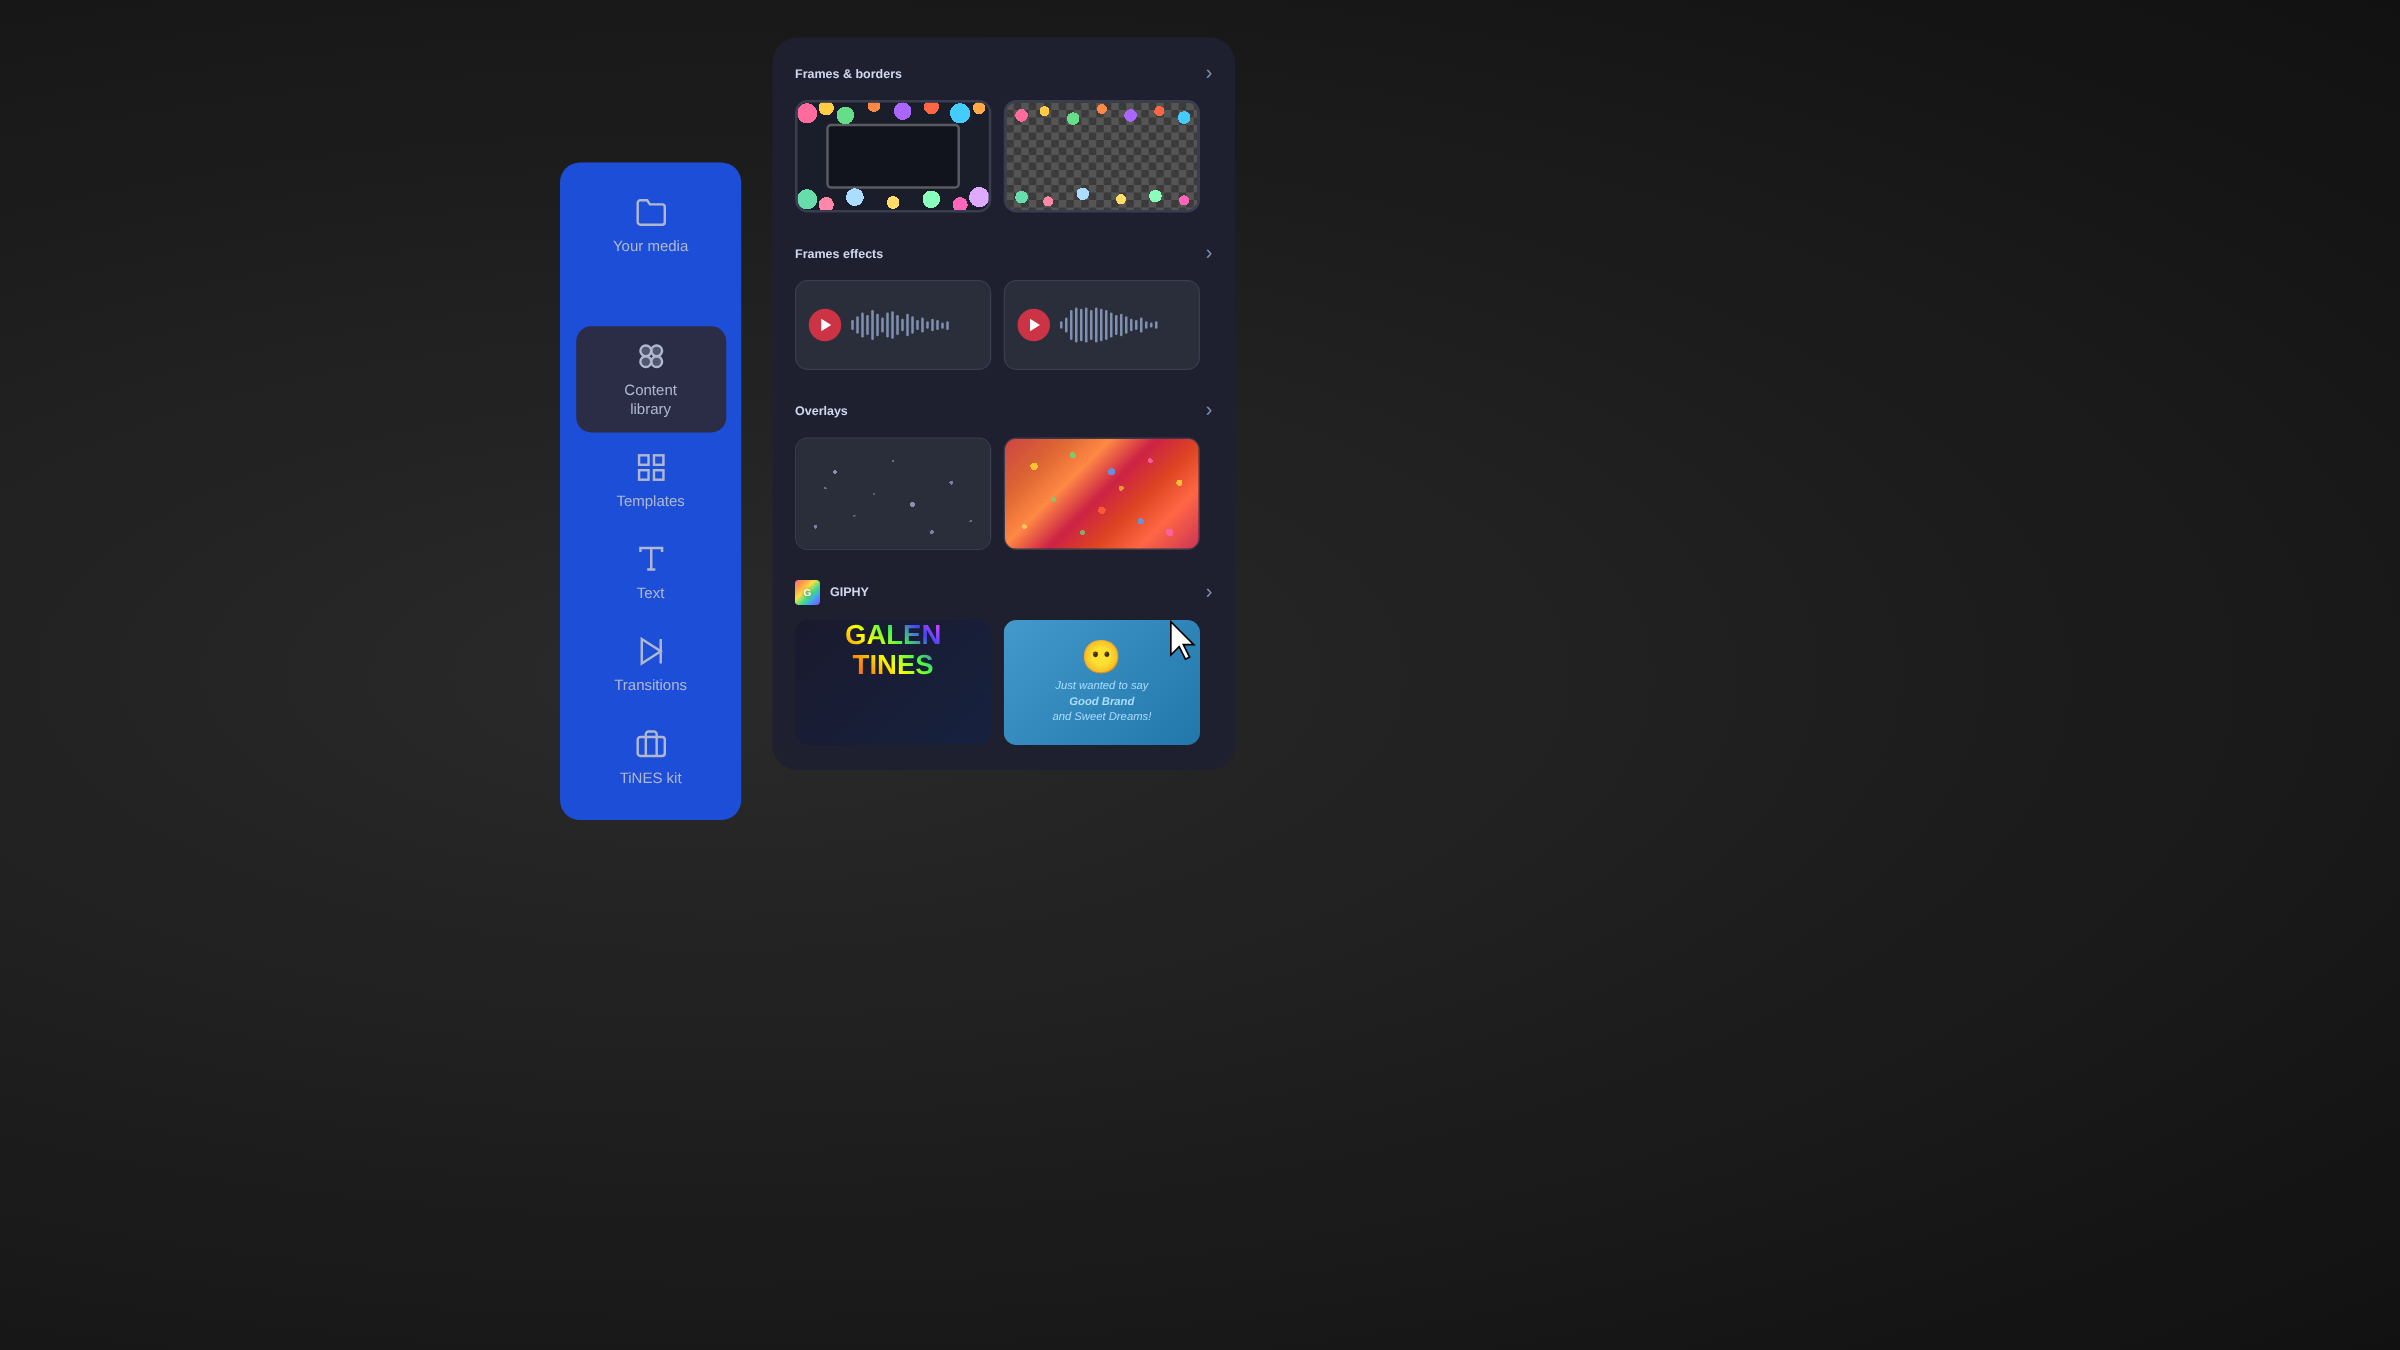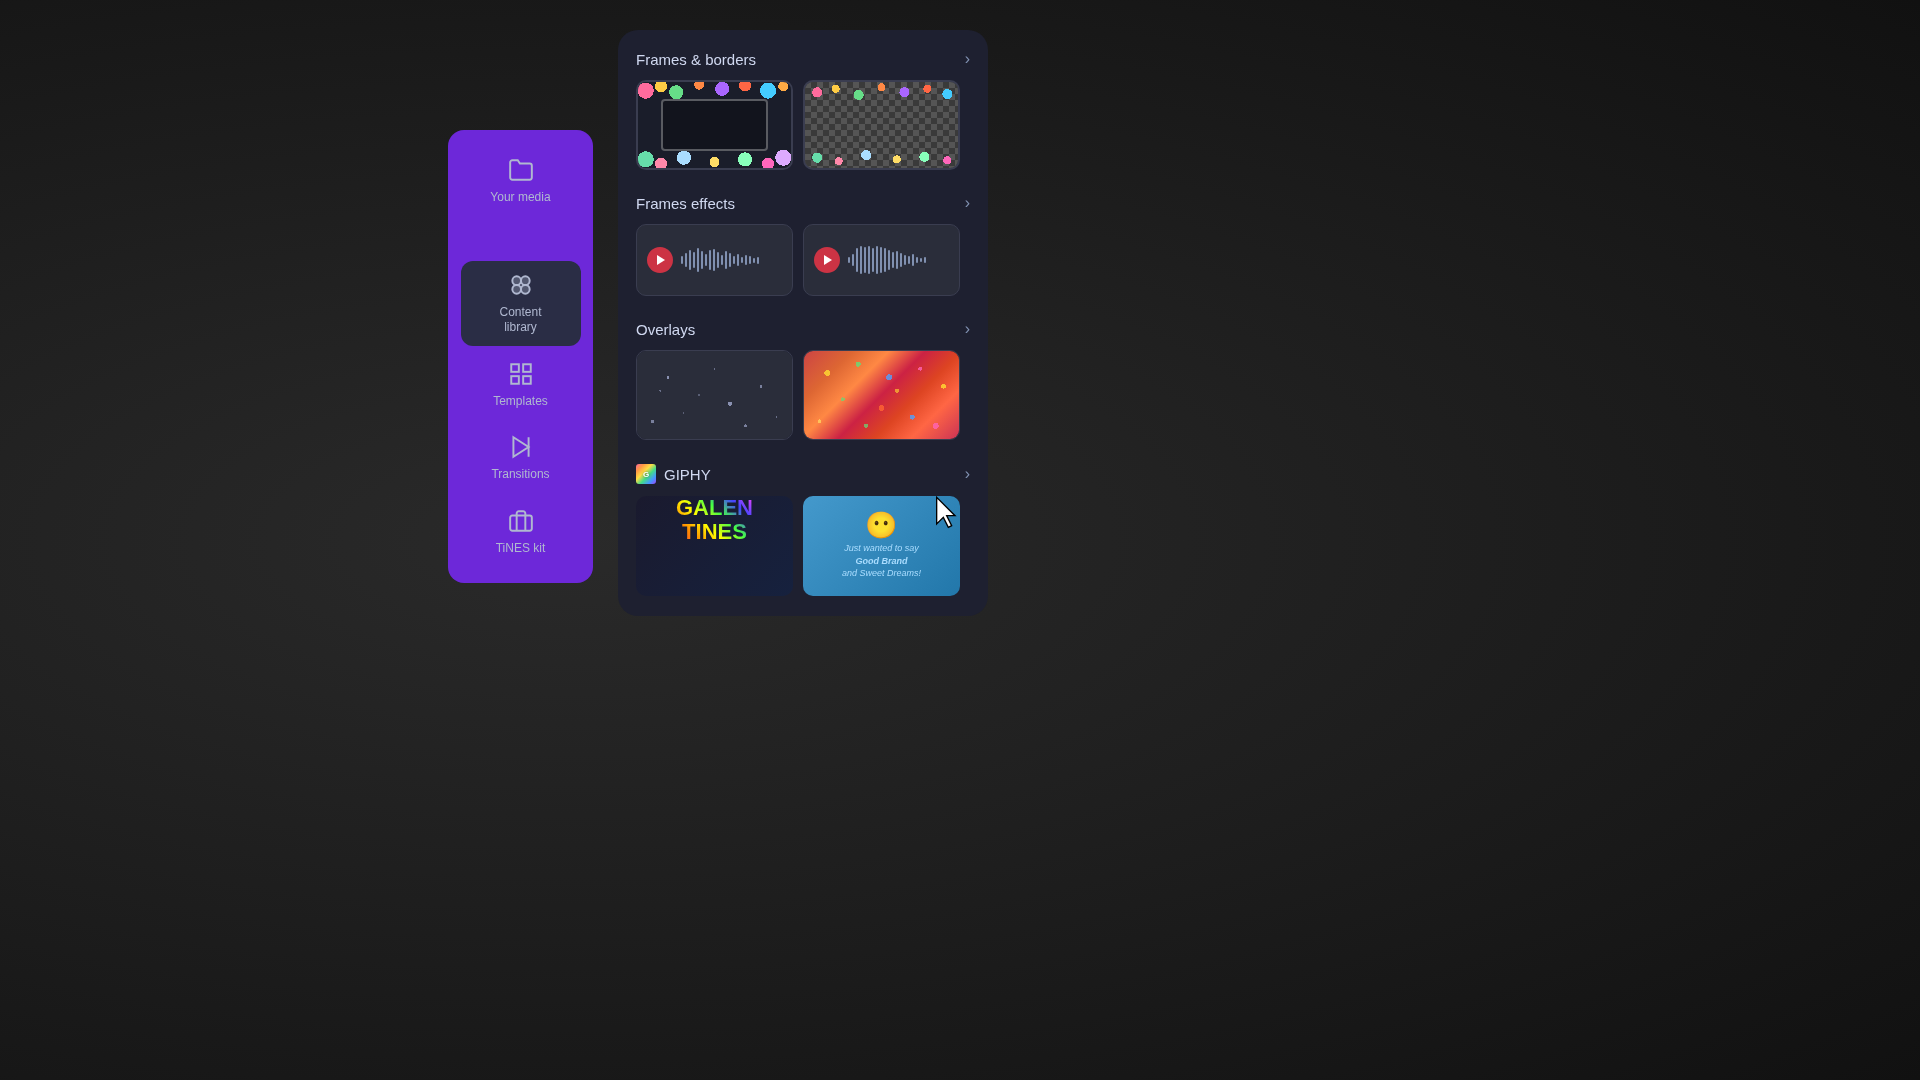--- a/index.html
+++ b/index.html
@@ -18,21 +18,21 @@
       inset: 0;
       background: radial-gradient(ellipse at 30% 50%, #2a2a2a 0%, #111 100%);
     }
 
     
     .sidebar {
       position: absolute;
       left: 448px;
       top: 130px;
       width: 145px;
-      background: #6d28d9;
+      background: #1d4ed8;
       border-radius: 16px;
       padding: 16px 0;
       display: flex;
       flex-direction: column;
       align-items: center;
       gap: 4px;
       z-index: 10;
     }
 
     .sidebar-item {
@@ -94,23 +94,23 @@
     }
 
     .section-header {
       display: flex;
       align-items: center;
       justify-content: space-between;
       cursor: pointer;
     }
 
     .section-title {
-      font-size: 15px;
+      font-size: 10px;
       color: #d0d8f0;
-      font-weight: 400;
+      font-weight: 700;
     }
 
     .chevron-icon {
       color: #8090b0;
       font-size: 16px;
     }
 
     .section-items {
       display: flex;
       gap: 10px;
@@ -446,20 +446,30 @@
       <svg width="26" height="26" viewBox="0 0 24 24" fill="none" stroke="#b0b8d0" stroke-width="1.8">
         <rect x="3" y="3" width="7" height="7"></rect>
         <rect x="14" y="3" width="7" height="7"></rect>
         <rect x="3" y="14" width="7" height="7"></rect>
         <rect x="14" y="14" width="7" height="7"></rect>
       </svg>
     </div>
     <span class="sidebar-label">Templates</span>
   </div>
 
+  <div class="sidebar-item">
+    <div class="sidebar-icon">
+      <svg width="26" height="26" viewBox="0 0 24 24" fill="none" stroke="#b0b8d0" stroke-width="1.8">
+        <polyline points="4 7 4 4 20 4 20 7"></polyline>
+        <line x1="9" y1="20" x2="15" y2="20"></line>
+        <line x1="12" y1="4" x2="12" y2="20"></line>
+      </svg>
+    </div>
+    <span class="sidebar-label">Text</span>
+  </div>
 
   <div class="sidebar-item">
     <div class="sidebar-icon">
       <svg width="26" height="26" viewBox="0 0 24 24" fill="none" stroke="#b0b8d0" stroke-width="1.8">
         <polygon points="5 3 19 12 5 21 5 3"></polygon>
         <line x1="19" y1="3" x2="19" y2="21"></line>
       </svg>
     </div>
     <span class="sidebar-label">Transitions</span>
   </div>

